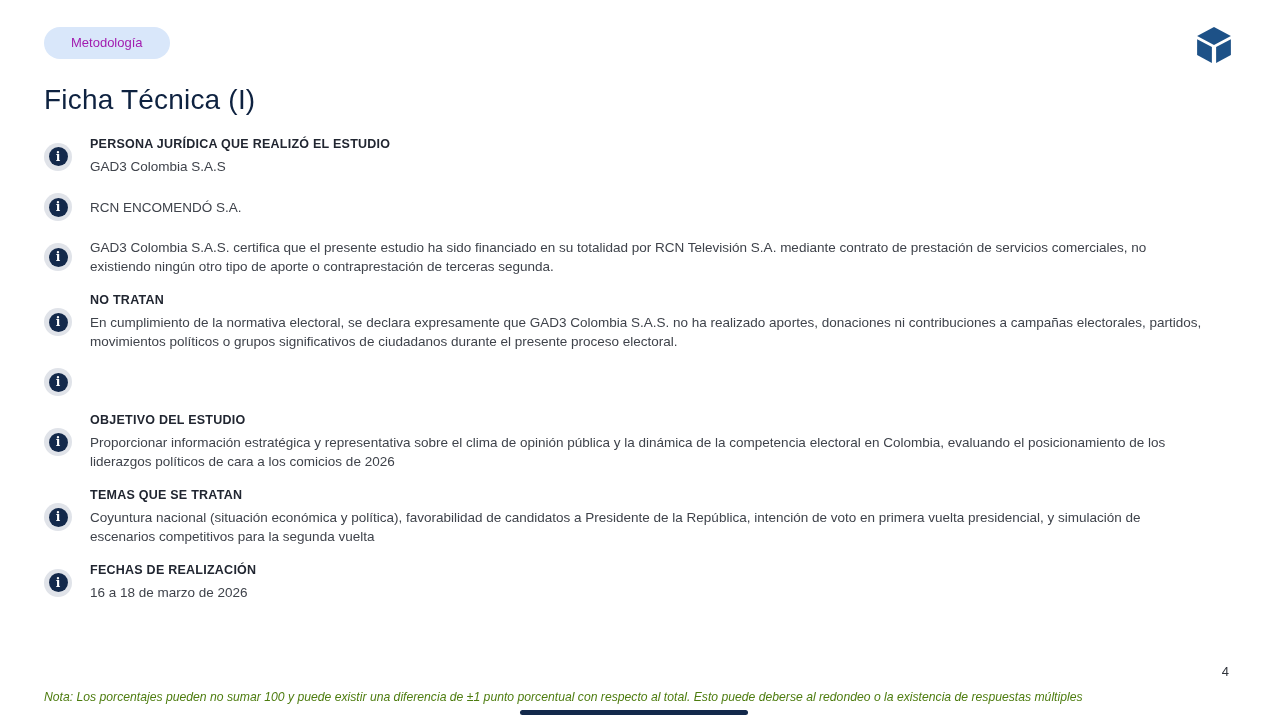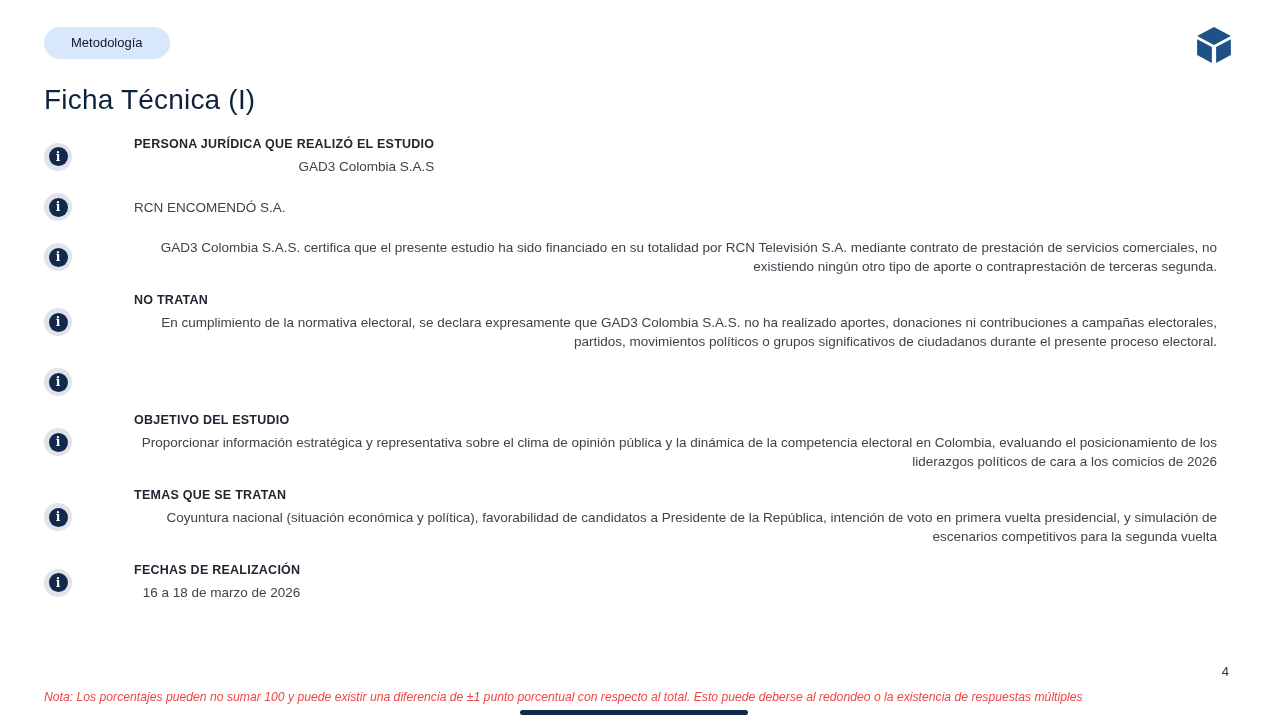--- a/index.html
+++ b/index.html
@@ -12,21 +12,21 @@
   }
   .slide {
     position: absolute; inset: 0;
     background: #ffffff;
   }
   .badge {
     position: absolute; left: 44px; top: 27px;
     height: 32px; line-height: 32px;
     padding: 0 27px;
     background: #d9e7fa;
-    color: #0f172a;
+    color: #a21caf;
     font-size: 13px;
     border-radius: 16px;
     white-space: nowrap;
   }
   .logo {
     position: absolute; top: 26px; right: 34px;
     width: 38px; height: 38px;
   }
   .title {
     position: absolute; left: 44px; top: 84px;
@@ -53,42 +53,41 @@
   .icon-inner {
     width: 19px; height: 19px;
     border-radius: 50%;
     background: #13294b;
     color: #ffffff;
     display: flex; align-items: center; justify-content: center;
     font-family: "DejaVu Serif", serif;
     font-size: 12px; font-weight: 700;
     line-height: 1;
   }
-  .item-text { max-width: 1113px; margin-left: 44px; }
+  .item-text { max-width: 1113px; }
   .item-label {
     font-size: 12.5px;
     font-weight: 700;
     color: #212631;
     letter-spacing: 0.25px;
     margin-bottom: 6px;
   }
   .item-value {
     font-size: 13.5px;
     color: #3f434b;
     line-height: 19px;
-    text-align: right;
   }
   .page-number {
     position: absolute; top: 664px; right: 38px;
     font-size: 13px; color: #30343c;
   }
   .note {
     position: absolute; left: 44px; top: 690px; right: 60px;
     font-size: 12.2px; font-style: italic;
-    color: #ef4444;
+    color: #4d7c0f;
     white-space: nowrap;
   }
   .bottom-bar {
     position: absolute; bottom: 0; left: 50%;
     transform: translateX(-50%);
     width: 228px; height: 5px;
     background: #13294b;
     border-radius: 3px;
   }
 </style>

